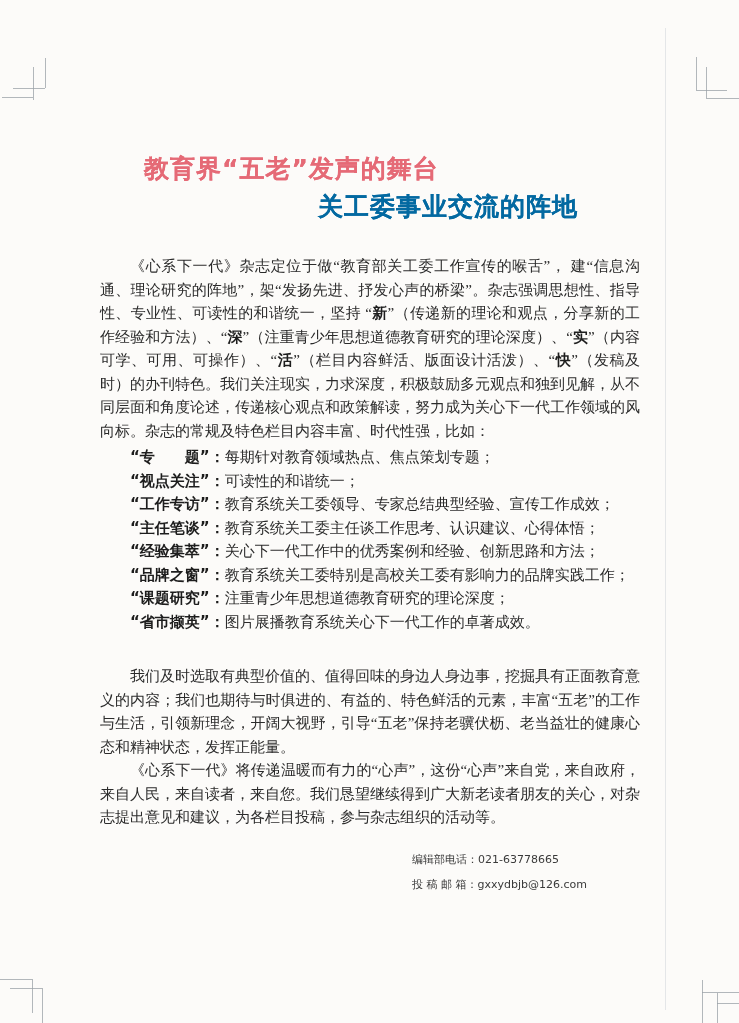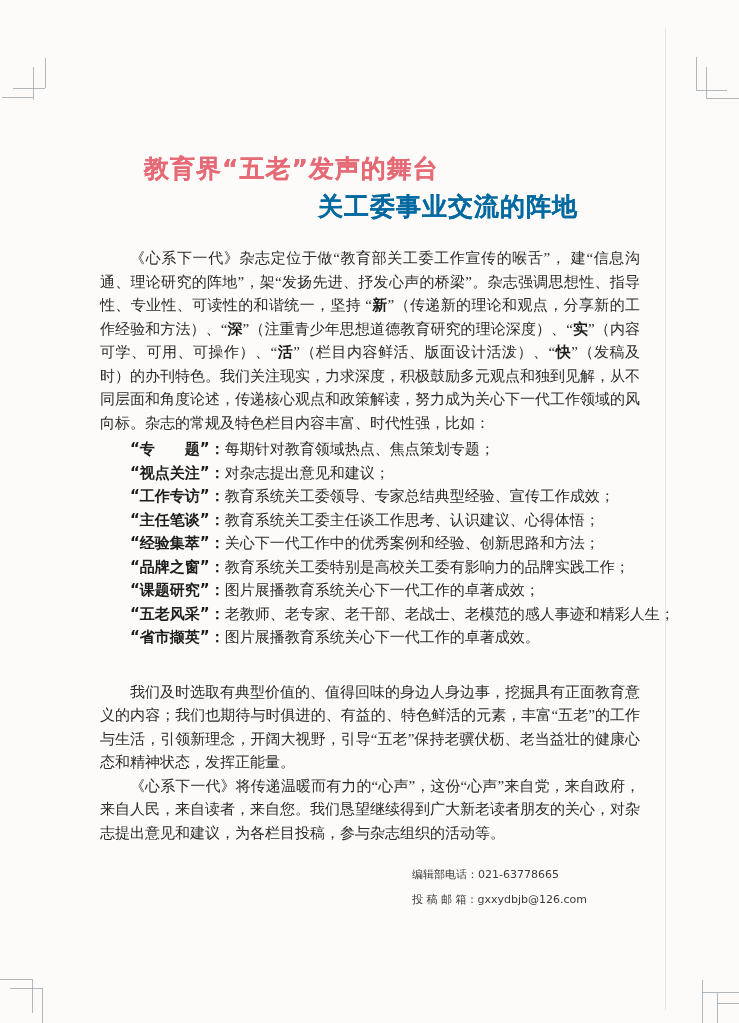--- a/index.html
+++ b/index.html
@@ -35,21 +35,21 @@
     text-shadow:0 0 .4px currentColor;
   }
   .title-line.line1 { margin-left:44px; }
   .title-line.line2 { margin-left:218px; }
   .para {
     margin:0;
     font-size:15px; line-height:23.5px;
     text-align:justify; text-indent:2em;
     color:#2b2b2b;
   }
-  .para.para1 { margin-top:21px; }
+  .para.para1 { margin-top:29px; }
   .para.para2 { margin-top:31px; }
   .seg-bold {
     font-family:"DejaVu Sans", sans-serif;
     font-weight:bold; color:#1d1d1d;
   }
   .columns-list { margin-top:3px; }
   .column-row {
     font-size:15px; line-height:23.5px;
     padding-left:30px;
     white-space:nowrap;
@@ -106,46 +106,43 @@
     </div>
 
     <p class="para para1"><span>《心系下一代》杂志定位于做“教育部关工委工作宣传的喉舌”， 建“信息沟通、理论研究的阵地”，架“发扬先进、抒发心声的桥梁”。杂志强调思想性、指导性、专业性、可读性的和谐统一，坚持 “</span><span class="seg-bold">新</span><span>”（传递新的理论和观点，分享新的工作经验和方法）、“</span><span class="seg-bold">深</span><span>”（注重青少年思想道德教育研究的理论深度）、“</span><span class="seg-bold">实</span><span>”（内容可学、可用、可操作）、“</span><span class="seg-bold">活</span><span>”（栏目内容鲜活、版面设计活泼）、“</span><span class="seg-bold">快</span><span>”（发稿及时）的办刊特色。我们关注现实，力求深度，积极鼓励多元观点和独到见解，从不同层面和角度论述，传递核心观点和政策解读，努力成为关心下一代工作领域的风向标。杂志的常规及特色栏目内容丰富、时代性强，比如：</span></p>
 
     <div class="columns-list">
   <div class="column-row">
     <span class="column-label">“专　　题”：</span><span class="column-desc">每期针对教育领域热点、焦点策划专题；</span>
   </div>
 
   <div class="column-row">
-    <span class="column-label">“视点关注”：</span><span class="column-desc">对杂志提出意见和建议；</span>
+    <span class="column-label">“视点关注”：</span><span class="column-desc">可读性的和谐统一；</span>
   </div>
 
   <div class="column-row">
     <span class="column-label">“工作专访”：</span><span class="column-desc">教育系统关工委领导、专家总结典型经验、宣传工作成效；</span>
   </div>
 
   <div class="column-row">
     <span class="column-label">“主任笔谈”：</span><span class="column-desc">教育系统关工委主任谈工作思考、认识建议、心得体悟；</span>
   </div>
 
   <div class="column-row">
     <span class="column-label">“经验集萃”：</span><span class="column-desc">关心下一代工作中的优秀案例和经验、创新思路和方法；</span>
   </div>
 
   <div class="column-row">
     <span class="column-label">“品牌之窗”：</span><span class="column-desc">教育系统关工委特别是高校关工委有影响力的品牌实践工作；</span>
   </div>
 
   <div class="column-row">
-    <span class="column-label">“课题研究”：</span><span class="column-desc">图片展播教育系统关心下一代工作的卓著成效；</span>
+    <span class="column-label">“课题研究”：</span><span class="column-desc">注重青少年思想道德教育研究的理论深度；</span>
   </div>
 
-  <div class="column-row">
-    <span class="column-label">“五老风采”：</span><span class="column-desc">老教师、老专家、老干部、老战士、老模范的感人事迹和精彩人生；</span>
-  </div>
 
   <div class="column-row">
     <span class="column-label">“省市撷英”：</span><span class="column-desc">图片展播教育系统关心下一代工作的卓著成效。</span>
   </div>
 </div>
 
     <p class="para para2">我们及时选取有典型价值的、值得回味的身边人身边事，挖掘具有正面教育意义的内容；我们也期待与时俱进的、有益的、特色鲜活的元素，丰富“五老”的工作与生活，引领新理念，开阔大视野，引导“五老”保持老骥伏枥、老当益壮的健康心态和精神状态，发挥正能量。</p>
     <p class="para">《心系下一代》将传递温暖而有力的“心声”，这份“心声”来自党，来自政府，来自人民，来自读者，来自您。我们恳望继续得到广大新老读者朋友的关心，对杂志提出意见和建议，为各栏目投稿，参与杂志组织的活动等。</p>
 
     <div class="contact">

